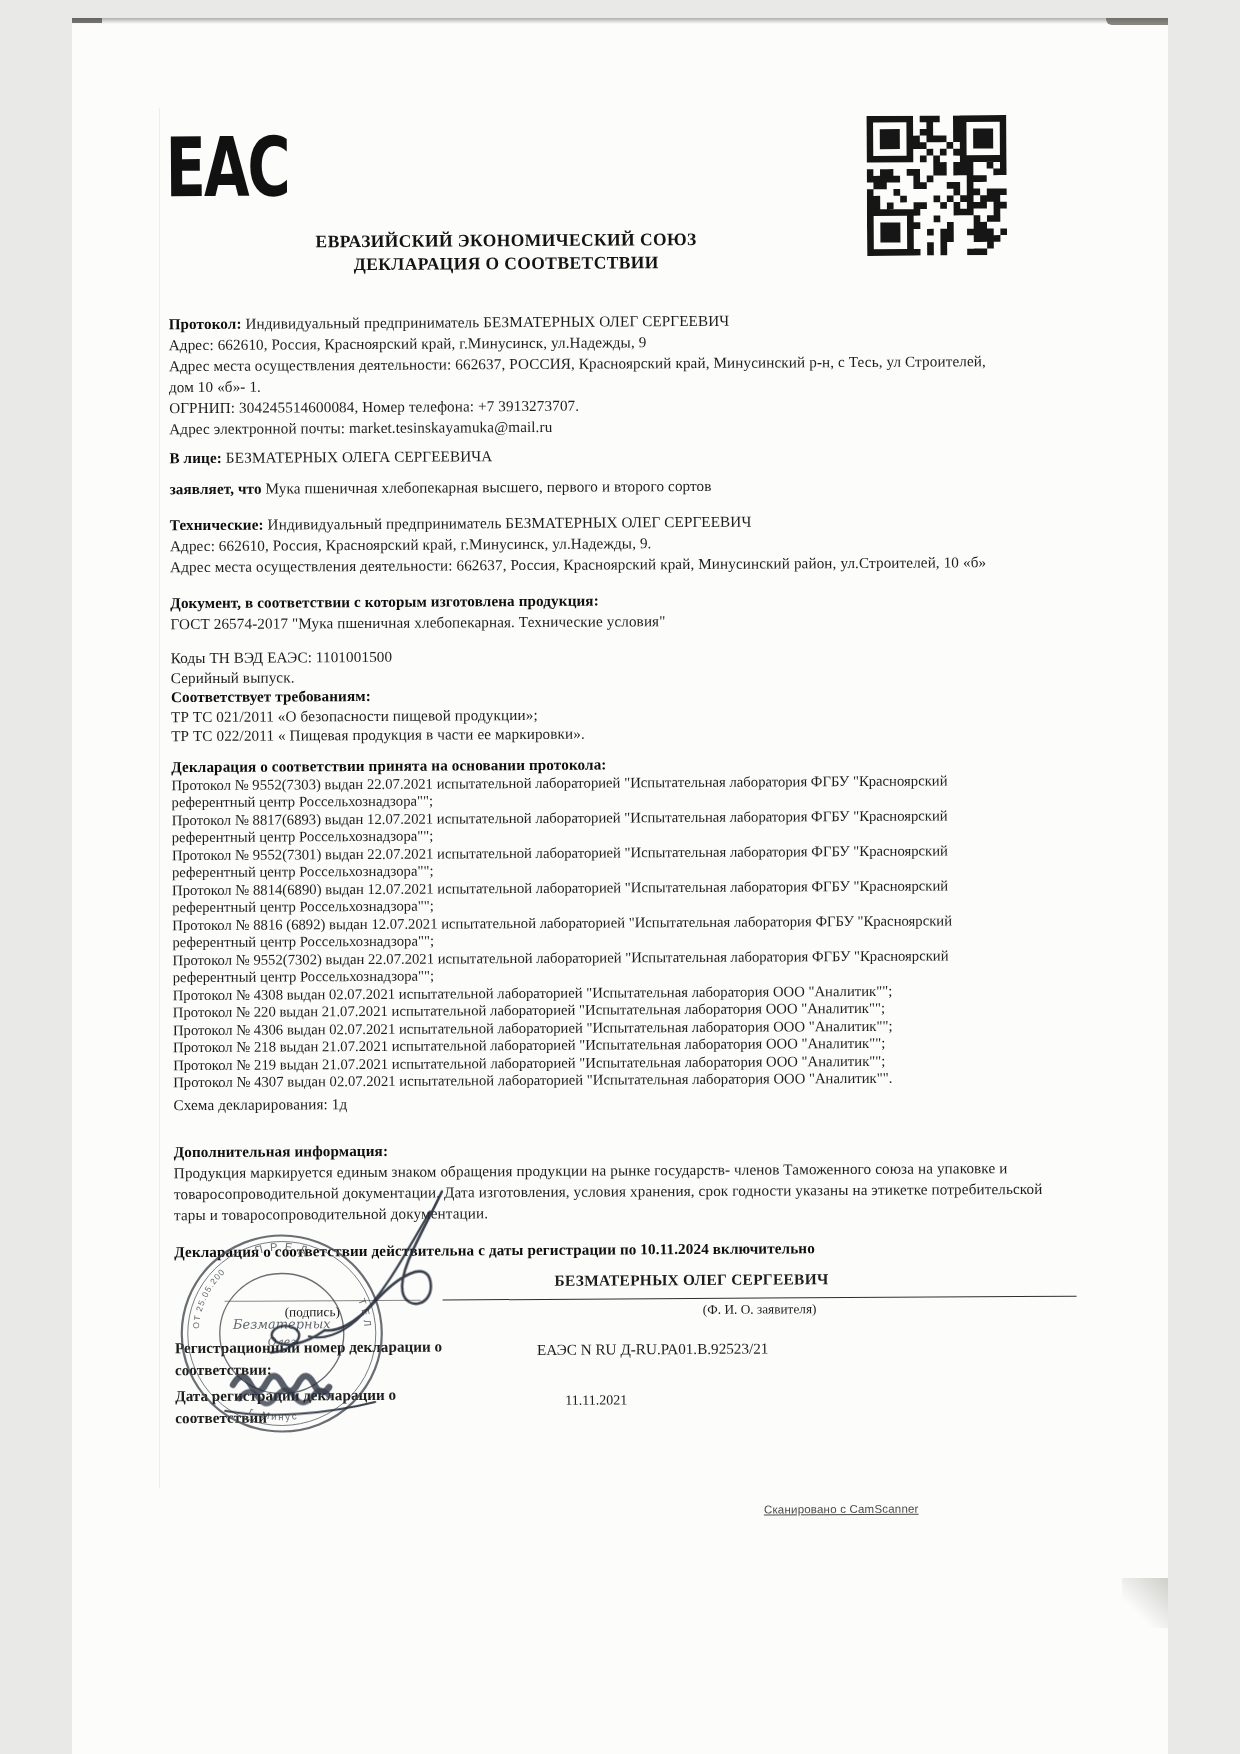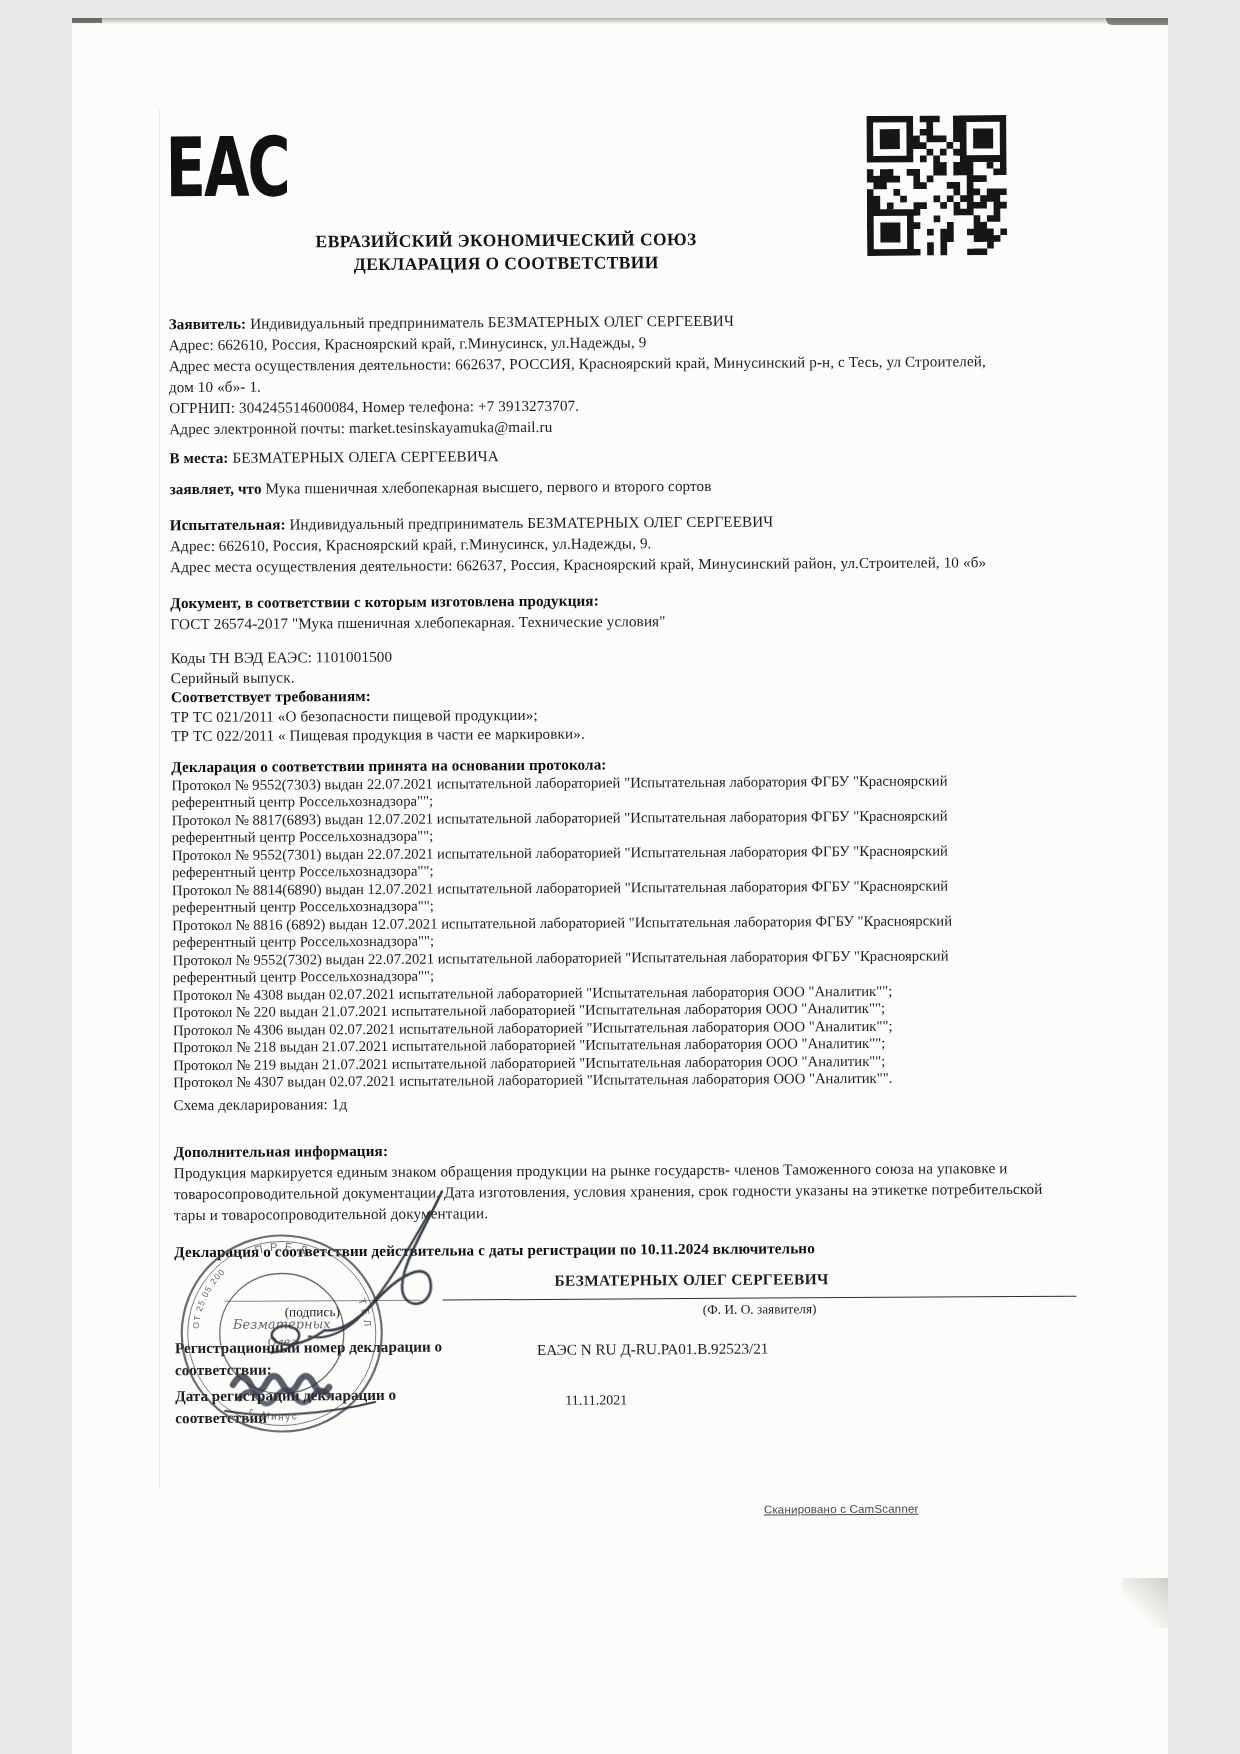--- a/index.html
+++ b/index.html
@@ -79,32 +79,32 @@
         <path d="M52.95,0.00h6.62v6.62h-6.62zM59.57,0.00h6.62v6.62h-6.62zM66.19,0.00h6.62v6.62h-6.62zM86.05,0.00h6.62v6.62h-6.62zM59.57,6.62h6.62v6.62h-6.62zM86.05,6.62h6.62v6.62h-6.62zM52.95,13.24h6.62v6.62h-6.62zM59.57,13.24h6.62v6.62h-6.62zM86.05,13.24h6.62v6.62h-6.62zM46.33,19.86h6.62v6.62h-6.62zM59.57,19.86h6.62v6.62h-6.62zM66.19,19.86h6.62v6.62h-6.62zM72.81,19.86h6.62v6.62h-6.62zM86.05,19.86h6.62v6.62h-6.62zM46.33,26.48h6.62v6.62h-6.62zM52.95,26.48h6.62v6.62h-6.62zM79.43,26.48h6.62v6.62h-6.62zM59.57,33.10h6.62v6.62h-6.62zM72.81,33.10h6.62v6.62h-6.62zM86.05,33.10h6.62v6.62h-6.62zM52.95,39.71h6.62v6.62h-6.62zM66.19,39.71h6.62v6.62h-6.62zM66.19,46.33h6.62v6.62h-6.62zM72.81,46.33h6.62v6.62h-6.62zM86.05,46.33h6.62v6.62h-6.62zM92.67,46.33h6.62v6.62h-6.62zM99.29,46.33h6.62v6.62h-6.62zM119.14,46.33h6.62v6.62h-6.62zM132.38,46.33h6.62v6.62h-6.62zM0.00,52.95h6.62v6.62h-6.62zM13.24,52.95h6.62v6.62h-6.62zM19.86,52.95h6.62v6.62h-6.62zM39.71,52.95h6.62v6.62h-6.62zM46.33,52.95h6.62v6.62h-6.62zM66.19,52.95h6.62v6.62h-6.62zM72.81,52.95h6.62v6.62h-6.62zM86.05,52.95h6.62v6.62h-6.62zM92.67,52.95h6.62v6.62h-6.62zM99.29,52.95h6.62v6.62h-6.62zM125.76,52.95h6.62v6.62h-6.62zM132.38,52.95h6.62v6.62h-6.62zM0.00,59.57h6.62v6.62h-6.62zM6.62,59.57h6.62v6.62h-6.62zM13.24,59.57h6.62v6.62h-6.62zM19.86,59.57h6.62v6.62h-6.62zM26.48,59.57h6.62v6.62h-6.62zM46.33,59.57h6.62v6.62h-6.62zM59.57,59.57h6.62v6.62h-6.62zM99.29,59.57h6.62v6.62h-6.62zM105.90,59.57h6.62v6.62h-6.62zM112.52,59.57h6.62v6.62h-6.62zM6.62,66.19h6.62v6.62h-6.62zM13.24,66.19h6.62v6.62h-6.62zM46.33,66.19h6.62v6.62h-6.62zM52.95,66.19h6.62v6.62h-6.62zM79.43,66.19h6.62v6.62h-6.62zM86.05,66.19h6.62v6.62h-6.62zM99.29,66.19h6.62v6.62h-6.62zM0.00,72.81h6.62v6.62h-6.62zM26.48,72.81h6.62v6.62h-6.62zM86.05,72.81h6.62v6.62h-6.62zM99.29,72.81h6.62v6.62h-6.62zM105.90,72.81h6.62v6.62h-6.62zM119.14,72.81h6.62v6.62h-6.62zM125.76,72.81h6.62v6.62h-6.62zM132.38,72.81h6.62v6.62h-6.62zM0.00,79.43h6.62v6.62h-6.62zM6.62,79.43h6.62v6.62h-6.62zM33.10,79.43h6.62v6.62h-6.62zM66.19,79.43h6.62v6.62h-6.62zM79.43,79.43h6.62v6.62h-6.62zM92.67,79.43h6.62v6.62h-6.62zM99.29,79.43h6.62v6.62h-6.62zM112.52,79.43h6.62v6.62h-6.62zM119.14,79.43h6.62v6.62h-6.62zM125.76,79.43h6.62v6.62h-6.62zM0.00,86.05h6.62v6.62h-6.62zM6.62,86.05h6.62v6.62h-6.62zM19.86,86.05h6.62v6.62h-6.62zM46.33,86.05h6.62v6.62h-6.62zM52.95,86.05h6.62v6.62h-6.62zM72.81,86.05h6.62v6.62h-6.62zM86.05,86.05h6.62v6.62h-6.62zM99.29,86.05h6.62v6.62h-6.62zM105.90,86.05h6.62v6.62h-6.62zM112.52,86.05h6.62v6.62h-6.62zM125.76,86.05h6.62v6.62h-6.62zM132.38,86.05h6.62v6.62h-6.62zM46.33,92.67h6.62v6.62h-6.62zM86.05,92.67h6.62v6.62h-6.62zM92.67,92.67h6.62v6.62h-6.62zM99.29,92.67h6.62v6.62h-6.62zM125.76,92.67h6.62v6.62h-6.62zM66.19,99.29h6.62v6.62h-6.62zM105.90,99.29h6.62v6.62h-6.62zM119.14,99.29h6.62v6.62h-6.62zM125.76,99.29h6.62v6.62h-6.62zM46.33,105.90h6.62v6.62h-6.62zM79.43,105.90h6.62v6.62h-6.62zM105.90,105.90h6.62v6.62h-6.62zM112.52,105.90h6.62v6.62h-6.62zM59.57,112.52h6.62v6.62h-6.62zM72.81,112.52h6.62v6.62h-6.62zM79.43,112.52h6.62v6.62h-6.62zM99.29,112.52h6.62v6.62h-6.62zM105.90,112.52h6.62v6.62h-6.62zM112.52,112.52h6.62v6.62h-6.62zM119.14,112.52h6.62v6.62h-6.62zM132.38,112.52h6.62v6.62h-6.62zM72.81,119.14h6.62v6.62h-6.62zM79.43,119.14h6.62v6.62h-6.62zM105.90,119.14h6.62v6.62h-6.62zM112.52,119.14h6.62v6.62h-6.62zM119.14,119.14h6.62v6.62h-6.62zM125.76,119.14h6.62v6.62h-6.62zM59.57,125.76h6.62v6.62h-6.62zM72.81,125.76h6.62v6.62h-6.62zM119.14,125.76h6.62v6.62h-6.62zM46.33,132.38h6.62v6.62h-6.62zM59.57,132.38h6.62v6.62h-6.62zM72.81,132.38h6.62v6.62h-6.62zM99.29,132.38h6.62v6.62h-6.62zM105.90,132.38h6.62v6.62h-6.62zM112.52,132.38h6.62v6.62h-6.62zM0,0h46.33333333333333v46.33333333333333h-46.33333333333333zM6.619047619047619,6.619047619047619h33.095238095238095v33.095238095238095h-33.095238095238095zM13.238095238095237,13.238095238095237h19.857142857142854v19.857142857142854h-19.857142857142854zM92.66666666666666,0h46.33333333333333v46.33333333333333h-46.33333333333333zM99.28571428571428,6.619047619047619h33.095238095238095v33.095238095238095h-33.095238095238095zM105.9047619047619,13.238095238095237h19.857142857142854v19.857142857142854h-19.857142857142854zM0,92.66666666666666h46.33333333333333v46.33333333333333h-46.33333333333333zM6.619047619047619,99.28571428571428h33.095238095238095v33.095238095238095h-33.095238095238095zM13.238095238095237,105.9047619047619h19.857142857142854v19.857142857142854h-19.857142857142854z" fill="#161616" fill-rule="evenodd"></path>
       </svg>
 
     <div class="title">
       <div>ЕВРАЗИЙСКИЙ ЭКОНОМИЧЕСКИЙ СОЮЗ</div>
       <div>ДЕКЛАРАЦИЯ О СООТВЕТСТВИИ</div>
     </div>
 
     <div class="content">
 
-      <p class="t mt36"><b>Заявитель:</b> <span>Индивидуальный предприниматель БЕЗМАТЕРНЫХ ОЛЕГ СЕРГЕЕВИЧ</span></p>
+      <p class="t mt36"><b>Протокол:</b> <span>Индивидуальный предприниматель БЕЗМАТЕРНЫХ ОЛЕГ СЕРГЕЕВИЧ</span></p>
       <p class="t">Адрес: 662610, Россия, Красноярский край, г.Минусинск, ул.Надежды, 9</p>
       <p class="t">Адрес места осуществления деятельности: 662637, РОССИЯ, Красноярский край, Минусинский р-н, с Тесь, ул Строителей,</p>
       <p class="t">дом 10 «б»- 1.</p>
       <p class="t">ОГРНИП: 304245514600084, Номер телефона: +7 3913273707.</p>
       <p class="t">Адрес электронной почты: market.tesinskayamuka@mail.ru</p>
 
-      <p class="t mt8"><b>В места:</b> <span>БЕЗМАТЕРНЫХ ОЛЕГА СЕРГЕЕВИЧА</span></p>
+      <p class="t mt8"><b>В лице:</b> <span>БЕЗМАТЕРНЫХ ОЛЕГА СЕРГЕЕВИЧА</span></p>
 
       <p class="t mt10"><b>заявляет, что</b> <span>Мука пшеничная хлебопекарная высшего, первого и второго сортов</span></p>
 
-      <p class="t mt15"><b>Испытательная:</b> <span>Индивидуальный предприниматель БЕЗМАТЕРНЫХ ОЛЕГ СЕРГЕЕВИЧ</span></p>
+      <p class="t mt15"><b>Технические:</b> <span>Индивидуальный предприниматель БЕЗМАТЕРНЫХ ОЛЕГ СЕРГЕЕВИЧ</span></p>
       <p class="t">Адрес: 662610, Россия, Красноярский край, г.Минусинск, ул.Надежды, 9.</p>
       <p class="t">Адрес места осуществления деятельности: 662637, Россия, Красноярский край, Минусинский район, ул.Строителей, 10 «б»</p>
 
       <p class="t mt15"><b>Документ, в соответствии с которым изготовлена продукция:</b></p>
       <p class="t">ГОСТ 26574-2017 "Мука пшеничная хлебопекарная. Технические условия"</p>
 
       <p class="tc mt14">Коды ТН ВЭД ЕАЭС: 1101001500</p>
       <p class="tc">Серийный выпуск.</p>
       <p class="tc"><b>Соответствует требованиям:</b></p>
       <p class="tc">ТР ТС 021/2011 «О безопасности пищевой продукции»;</p>

